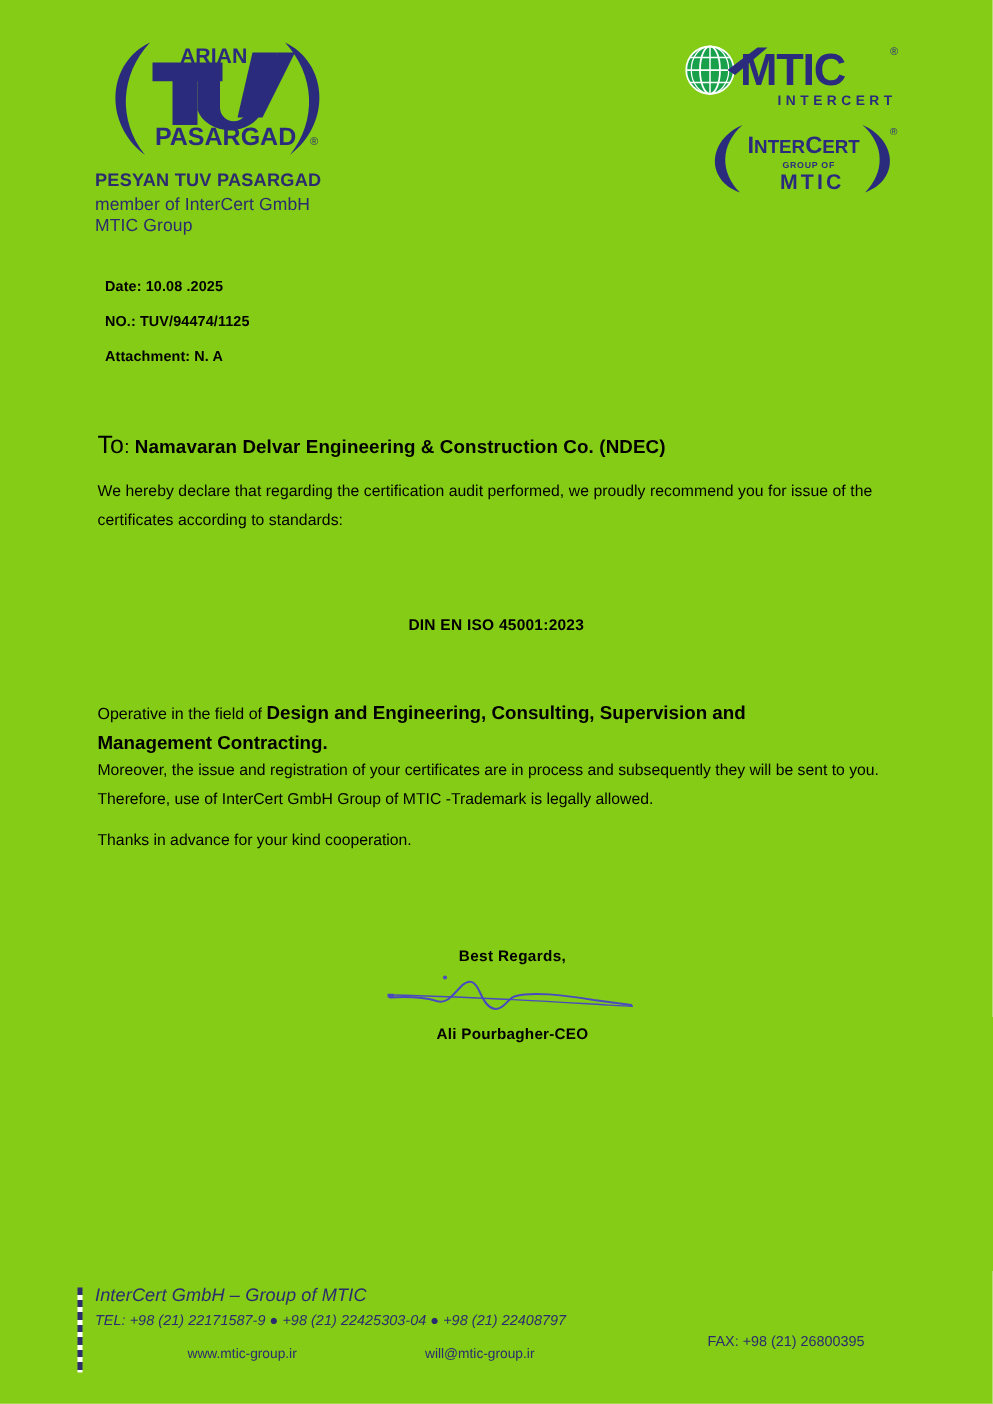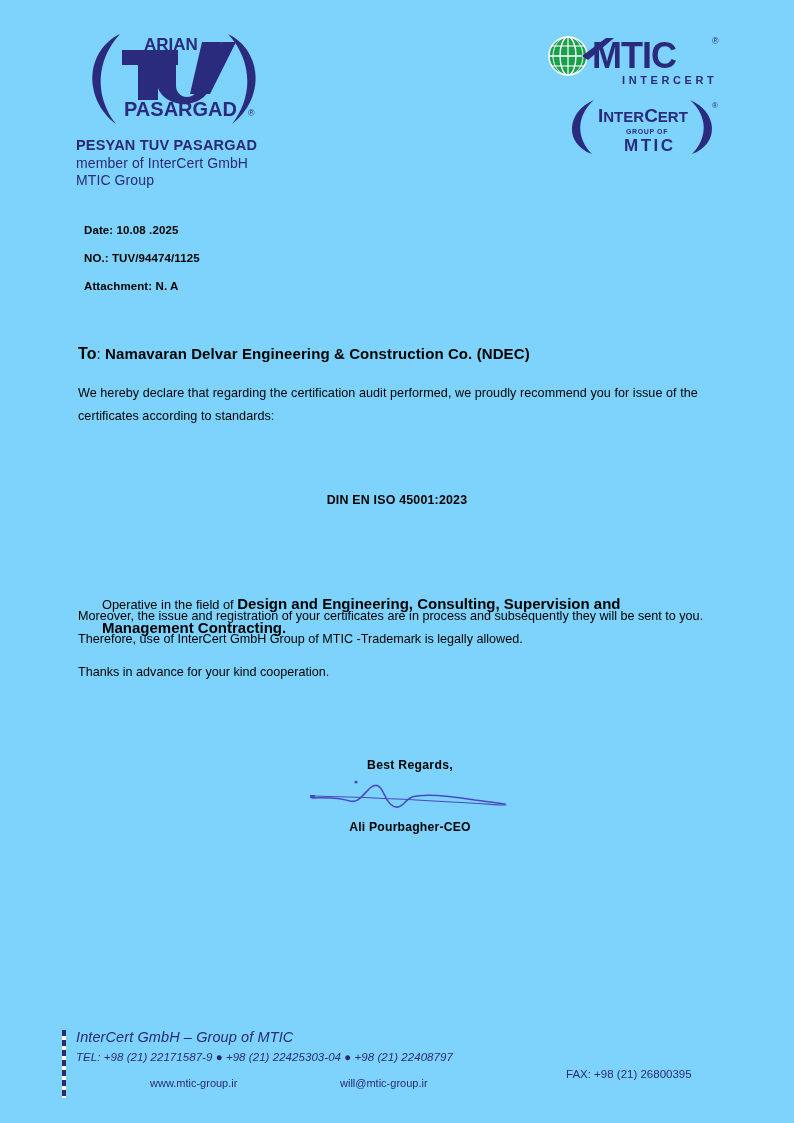--- a/index.html
+++ b/index.html
@@ -11,21 +11,21 @@
     width: 794px;
     height: 1123px;
     position: relative;
     font-family: "Liberation Sans", sans-serif;
     color: #000000;
     overflow: hidden;
   }
   .page {
     position: absolute;
     inset: 0;
-    background: #7dd3fc;
+    background: #84cc16;
   }
 
   
   .header {
     position: absolute;
     top: 0;
     left: 0;
     right: 0;
     height: 200px;
   }
@@ -96,21 +96,21 @@
 
   
   .to-line {
     position: absolute;
     left: 78px;
     top: 345px;
     font-size: 15px;
     color: #000;
     letter-spacing: 0.1px;
   }
-  .to-label { font-weight: bold; font-size: 16px; }
+  .to-label { font-weight: normal; font-size: 20px; }
   .to-name  { font-weight: bold; }
 
   .para-intro {
     position: absolute;
     left: 78px;
     top: 382px;
     width: 640px;
     font-size: 12.6px;
     line-height: 1.82;
     color: #000;
@@ -127,26 +127,25 @@
   .standards div {
     font-size: 12.4px;
     font-weight: bold;
     letter-spacing: 0.2px;
   }
   .standards .line2 { margin-top: 23px; }
 
   .para-field {
     position: absolute;
     left: 78px;
-    top: 592px;
+    top: 559px;
     width: 600px;
     font-size: 12.8px;
     line-height: 1.62;
     color: #000;
-    margin-left: 24px;
   }
   .field-bold { font-weight: bold; font-size: 15px; }
 
   .para-more {
     position: absolute;
     left: 78px;
     top: 605px;
     width: 640px;
     font-size: 12.6px;
     line-height: 1.82;

